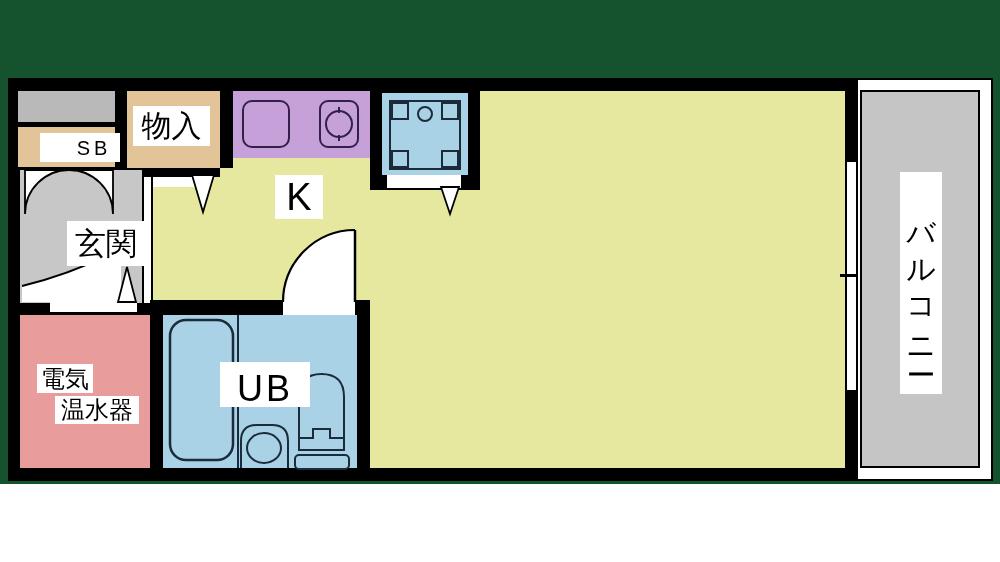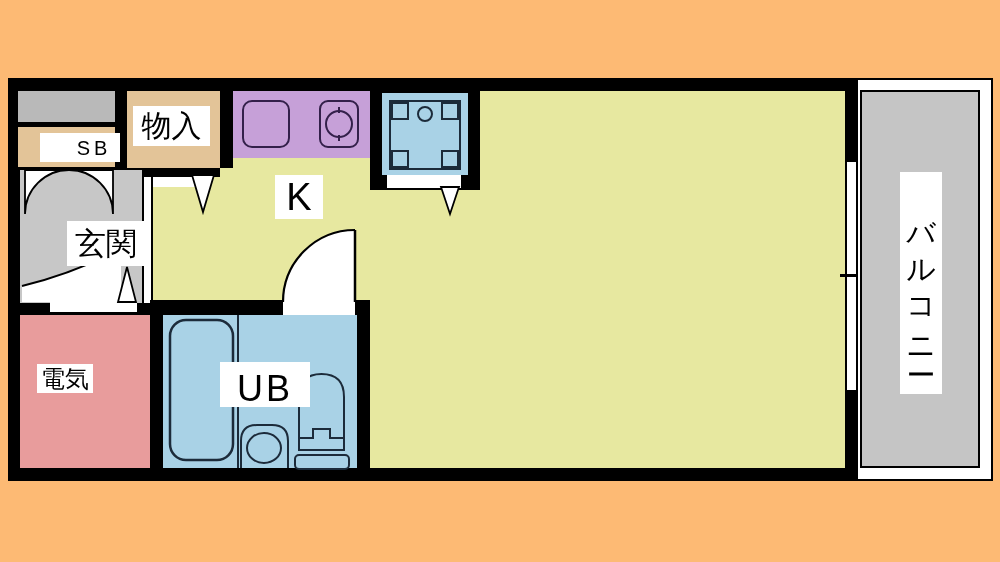--- a/index.html
+++ b/index.html
@@ -1,16 +1,16 @@
 <!DOCTYPE html>
 <html><head>
 <meta charset="utf-8">
 <style>
   html,body{margin:0;padding:0;background:#fff;}
-  .plan{position:relative;width:1000px;height:562px;background:#fdba74;overflow:hidden;
+  .plan{position:relative;width:1000px;height:484px;background:#14532d;overflow:hidden;
         font-family:"Liberation Sans","DejaVu Sans",sans-serif;}
   .abs{position:absolute;}
   .label{position:absolute;background:#ffffff;display:flex;align-items:center;justify-content:center;
          color:#000;line-height:1;white-space:nowrap;}
   .v-label{writing-mode:vertical-rl;text-orientation:mixed;}
   svg.overlay{position:absolute;left:0;top:0;pointer-events:none;}
 </style>
 </head>
 <body>
 
@@ -127,19 +127,22 @@
       <span>K</span>
     </div>
 
   <div class="label" style="left:220px;top:362px;width:90px;height:45px;font-size:36px;letter-spacing:3px;align-items:flex-end;">
       <span>UB</span>
     </div>
 
   <div class="label" style="left:37px;top:364px;width:56px;height:29px;font-size:24px;">
       <span>電気</span>
     </div>
+  <div class="label" style="left:55px;top:396px;width:84px;height:28px;font-size:24px;">
+      <span>温水器</span>
+    </div>
 
 
   <div class="label v-label" style="left:900px;top:172px;width:42px;height:222px;font-size:29px;letter-spacing:7px;">
       <span>バルコニー</span>
     </div>
 
 </div>
 
 </body></html>

